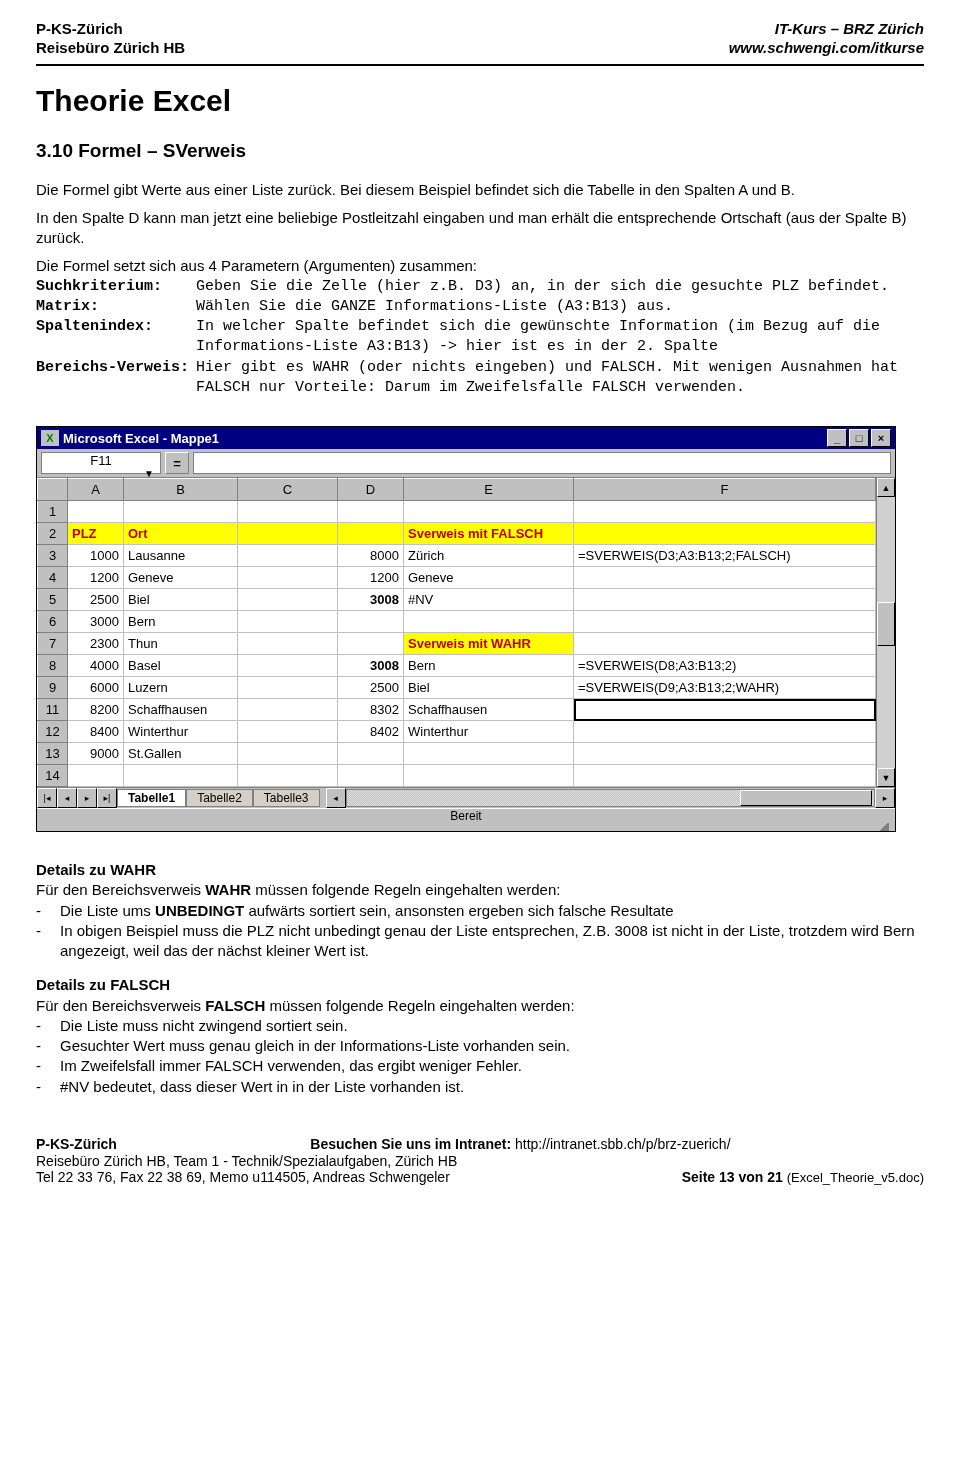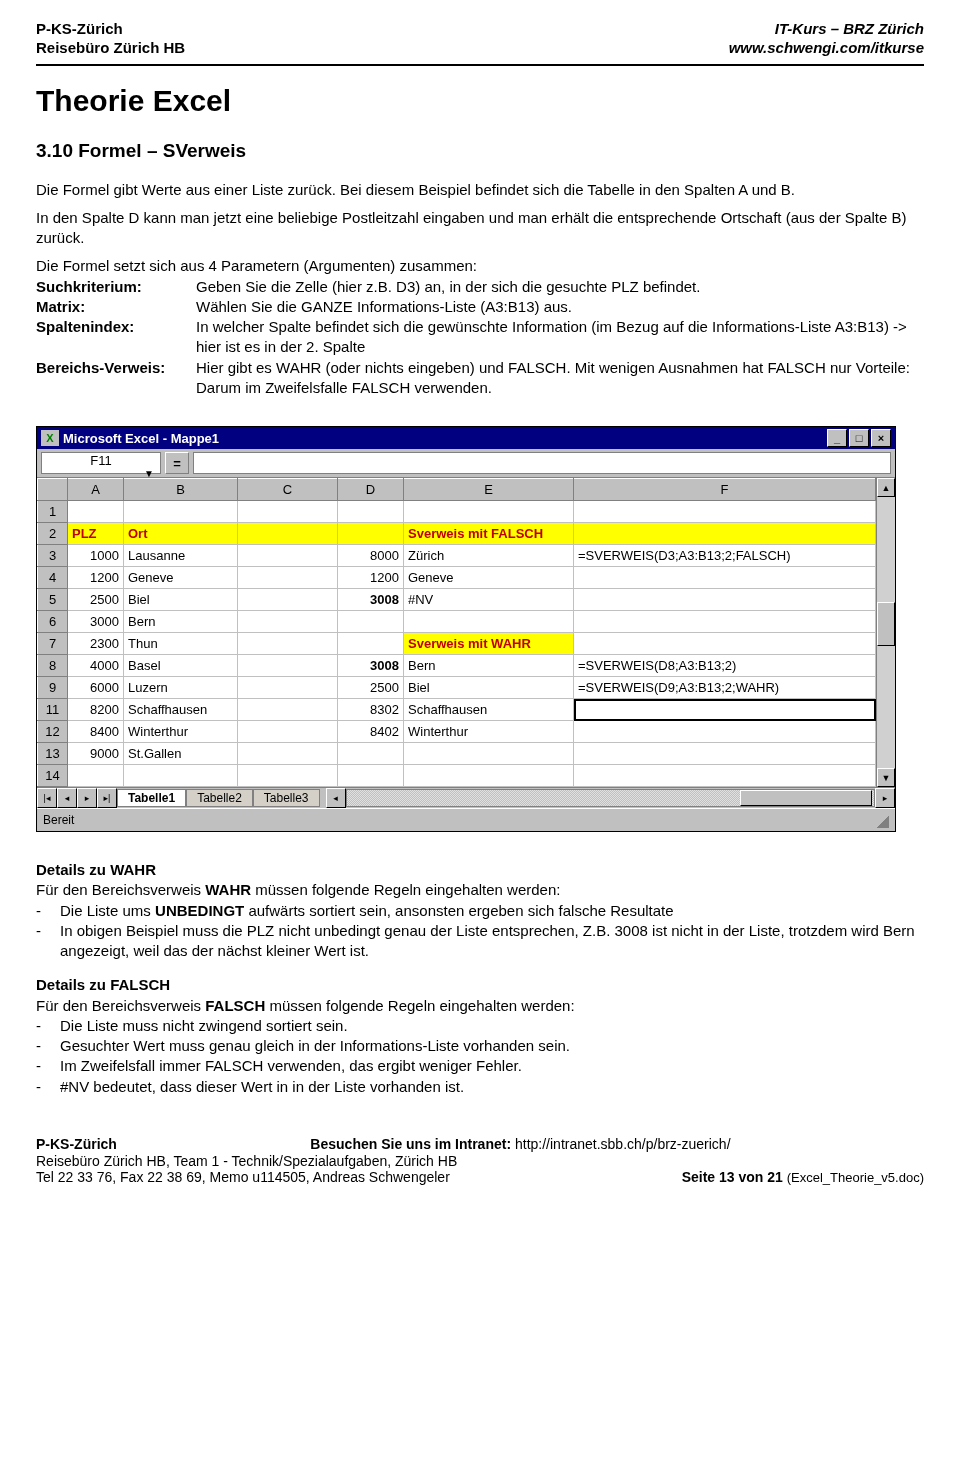--- a/index.html
+++ b/index.html
@@ -23,21 +23,21 @@
   .hdr .left, .hdr .right { white-space: pre-line; }
   .hdr .right { text-align: right; font-style: italic; }
   hr.rule { border: none; border-top: 2px solid #000; margin: 6px 0 18px 0; }
 
   h1.title { font-size: 30px; font-weight: bold; margin: 8px 0 22px 0; }
   h2.sub { font-size: 19px; font-weight: bold; margin: 0 0 18px 0; }
 
   p { margin: 0 0 8px 0; line-height: 1.35; text-align: left; }
 
   .defs { line-height: 1.35; }
-  .defs .row { display: flex; }
+  .defs .row { display: flex; font-family: Liberation Mono, monospace; }
   .defs .term { flex: 0 0 160px; font-weight: bold; }
   .defs .def { flex: 1; }
 
   
   .xlwrap { margin: 28px 0 28px 0; }
   .xlwin {
     border: 1px solid #000;
     font-family: "MS Sans Serif", Tahoma, Arial, sans-serif;
     font-size: 13px;
     background: #c0c0c0;
@@ -153,21 +153,21 @@
     background: repeating-conic-gradient(#c0c0c0 0% 25%, #e0e0e0 0% 50%) 0/2px 2px;
     border: 1px solid #808080; position: relative;
   }
   .hscroll .thumb {
     position: absolute; top: 0; bottom: 0; right: 2px; width: 130px;
     background: #c0c0c0;
     border: 1px solid #fff; border-right-color: #000; border-bottom-color: #000;
   }
   .statusbar {
     height: 22px; display: flex; align-items: center; padding: 0 6px;
-    border-top: 1px solid #fff; font-size: 12px;
+    border-top: 1px solid #fff; font-size: 12px; flex-direction: column;
   }
   .grip {
     margin-left: auto; width: 16px; height: 16px;
     background:
       linear-gradient(135deg, transparent 60%, #808080 60%);
   }
 
   
   .ftr {
     display: flex; justify-content: space-between; align-items: flex-end;

